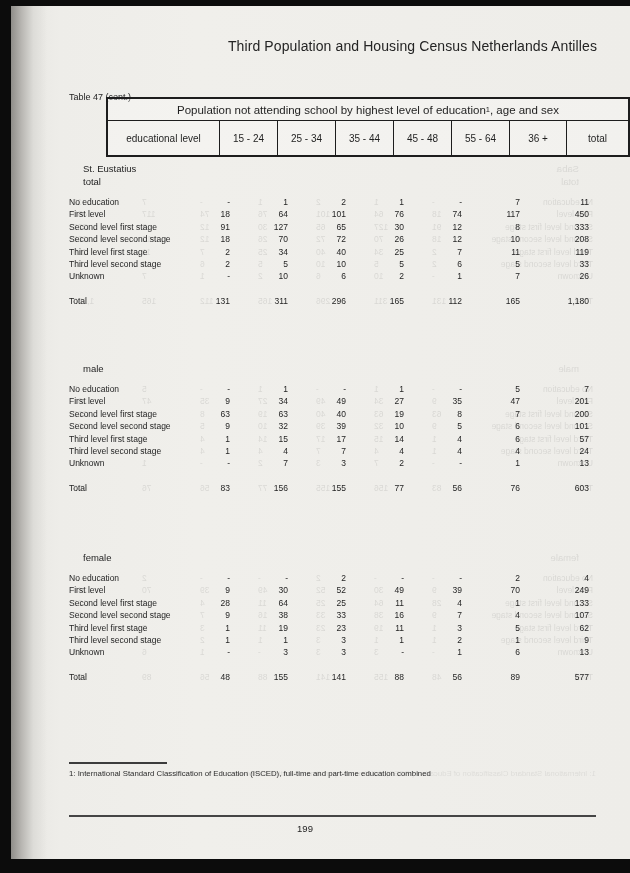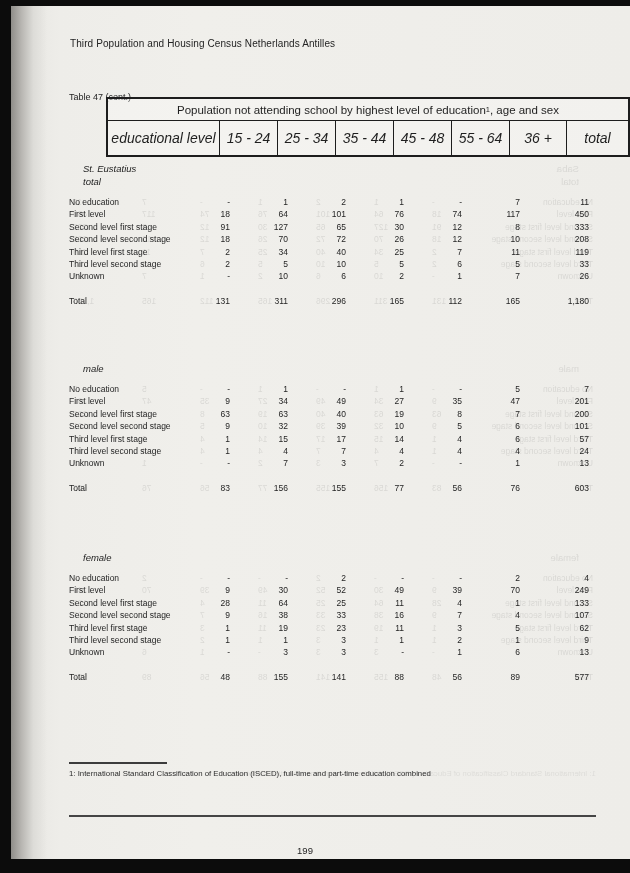--- a/index.html
+++ b/index.html
@@ -23,43 +23,43 @@
     position:absolute; left:11px; top:6px; right:0; bottom:14px;
     background:linear-gradient(90deg,#e6e5e1 0%, #eeede9 8%, #f0efeb 30%, #eeede9 100%);
   }
   .spine {
     position:absolute; left:0; top:0; bottom:0; width:36px;
     background:linear-gradient(90deg,#8f8d89 0%, #b9b7b3 30%, #dddcd8 62%, rgba(238,237,233,0) 100%);
   }
   
   .running-header {
     position:absolute; top:32px; left:59px; width:527px;
-    font-size:10px; letter-spacing:.1px; color:#242424;
+    font-size:14px; text-align:right; letter-spacing:.1px; color:#242424;
   }
   .table-label  { position:absolute; top:86px; left:58px;  font-size:9px; color:#242424; }
   .census-label { position:absolute; top:81px; left:59px; width:524px; text-align:right; font-size:9px; color:#242424; }
 
   .head-box {
     position:absolute; top:91px; left:58px; width:524px; box-sizing:border-box;
     border:2px solid #1d1d1d; background:rgba(255,255,255,0.25);margin-left:37px;
   }
   .title-row {
     height:21px; display:flex; align-items:center; justify-content:center;
     font-size:11.5px; color:#1f1f1f; border-bottom:1.5px solid #1d1d1d; white-space:nowrap;
   }
   .title-row sup { font-size:7.5px; vertical-align:super; line-height:0; }
   .col-headers { display:grid; grid-template-columns:111px 58px 58px 58px 58px 58px 57px auto; height:34px; }
   .cell-h {
     display:flex; align-items:center; justify-content:center;
-    font-size:14px; color:#1f1f1f; border-left:1.5px solid #1d1d1d; white-space:nowrap;font-style:italic;
+    font-size:10px; color:#1f1f1f; border-left:1.5px solid #1d1d1d; white-space:nowrap;
   }
   .cell-h:first-child { border-left:none; }
 
   .section { position:absolute; left:58px; width:524px; }
-  .sec-names { padding-left:14px; font-size:9.5px; line-height:13px; color:#242424;font-style:italic; }
+  .sec-names { padding-left:14px; font-size:9.5px; line-height:13px; color:#242424; }
   .ghost-names {
     position:absolute; top:0; left:0; width:100%;
     padding-left:14px; box-sizing:border-box;
     font-size:9.5px; line-height:13px; text-align:left;
     transform:scaleX(-1); opacity:.13; color:#4a4a4a; filter:blur(.2px);
     pointer-events:none;
   }
   .rows-wrap { position:relative; margin-top:8px; }
   .grid {
     display:grid; grid-template-columns:113px 58px 58px 58px 58px 58px 58px 63px;
@@ -71,21 +71,21 @@
   .total-row { margin-top:12px; }
   .ghost-layer {
     position:absolute; inset:0; transform:scaleX(-1);
     opacity:.11; color:#444; filter:blur(.2px); pointer-events:none;
   }
 
   .fn-rule { position:absolute; top:756px; left:58px; width:98px; height:1.5px; background:#3c3c3c; }
   .footnote { position:absolute; top:763px; left:58px; width:527px; font-size:7.8px; color:#2c2c2c; }
   .ghost-footnote { transform:scaleX(-1); opacity:.09; filter:blur(.2px); pointer-events:none; }
   .bottom-rule { position:absolute; top:809px; left:58px; width:527px; height:2px; background:#454545; }
-  .page-number { position:absolute; top:817px; left:58px; width:472px; text-align:center; font-size:9.5px; color:#242424;margin-top:22px; }
+  .page-number { position:absolute; top:817px; left:58px; width:472px; text-align:center; font-size:9.5px; color:#242424; }
 </style>
 </head>
 <body>
 
 <div class="stage">
   <div class="edge edge-left"></div>
   <div class="edge edge-top"></div>
   <div class="corner-wedge"></div>
 
   <div class="paper">

